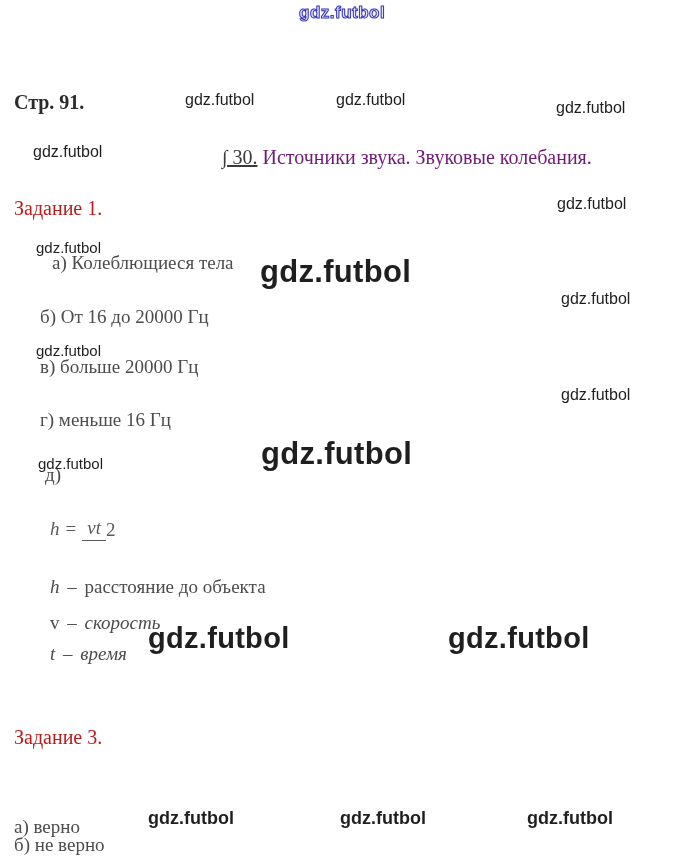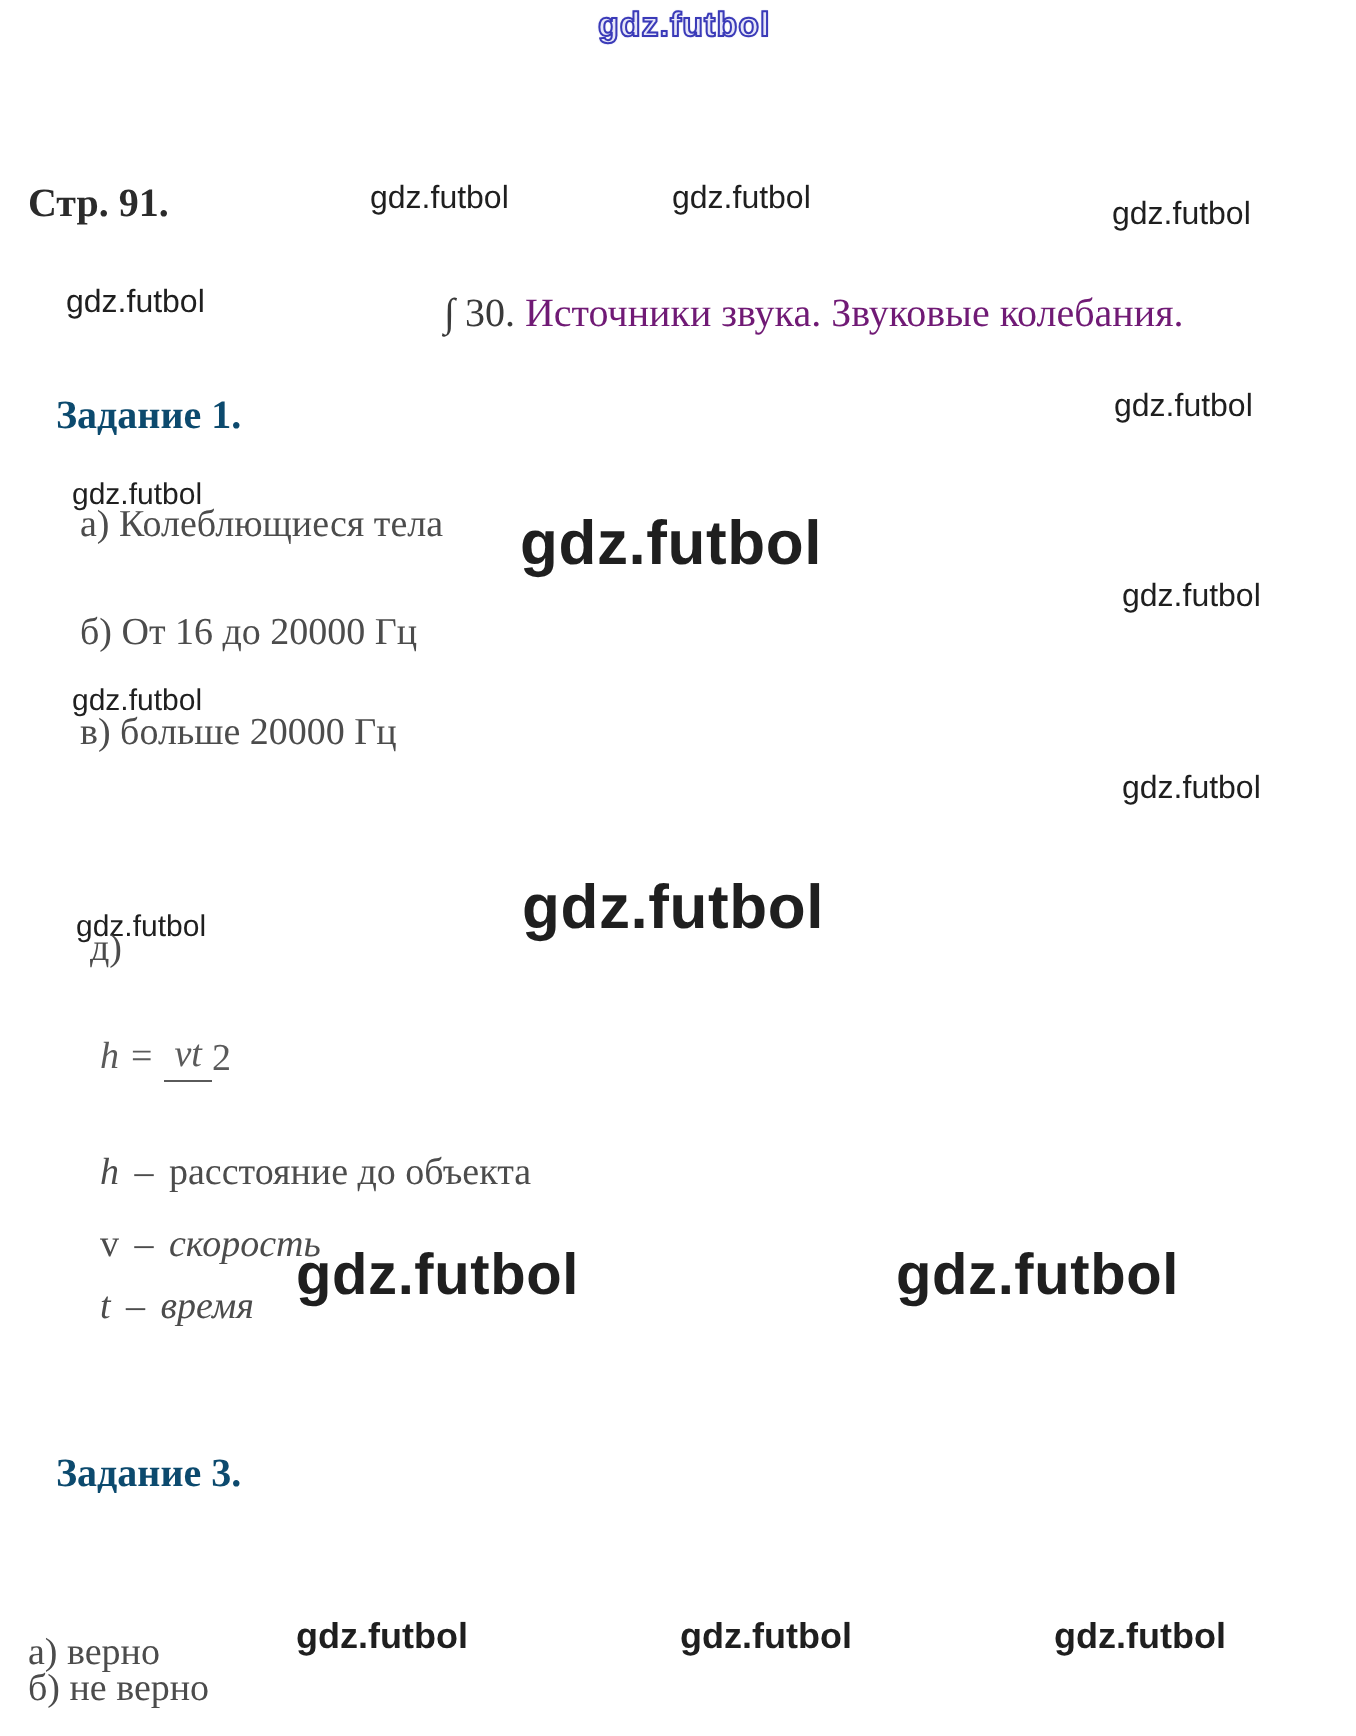--- a/index.html
+++ b/index.html
@@ -29,23 +29,23 @@
   }
   .wm-reg   { font-size: 16px; font-weight: 500; }
   .wm-small { font-size: 15px; font-weight: 500; }
   .wm-big   { font-size: 31px; font-weight: 600; letter-spacing: 0.3px; }
   .wm-big2  { font-size: 29px; font-weight: 600; letter-spacing: 0.3px; }
   .wm-bold  { font-size: 18px; font-weight: 700; }
 
   
   .page-label   { font-size: 20px; font-weight: 700; color: #2b2b2b; }
   .section-head { font-size: 20px; color: #2e2e2e; }
-  .section-head .prefix { font-weight: 400; color: #3a3a3a; }
+  .section-head .prefix { font-weight: 400; color: #3a3a3a; text-decoration: underline; }
   .section-head .titlep { font-weight: 400; color: #701a75; }
-  .task-title   { font-size: 20px; font-weight: 700; color: #0c4a6e; margin-left: 14px; }
+  .task-title   { font-size: 20px; font-weight: 400; color: #b91c1c; }
   .body-line    { font-size: 19px; color: #4c4c4c; }
 
   .formula { font-size: 19px; color: #5a5a5a; display: inline-flex; align-items: center; }
   .formula .lhs { font-style: italic; margin-right: 6px; }
   .formula .eq  { margin-right: 6px; }
   .frac { display: inline-flex; flex-direction: row; text-align: center; vertical-align: middle; }
   .frac .num { font-style: italic; border-bottom: 1.4px solid #5a5a5a; padding: 0 5px 1px 5px; line-height: 1.1; }
   .frac .den { padding-top: 2px; line-height: 1.1; }
 
   .def-line { font-size: 19px; color: #4c4c4c; }
@@ -70,30 +70,31 @@
 
   <span class="abs section-head" style="left:222px; top:146px;">
     <span class="prefix">∫ 30.</span>
     <span class="titlep">Источники звука. Звуковые колебания.</span>
   </span>
 
   <span class="abs task-title" style="left:14px; top:197px;">Задание 1.</span>
   <span class="abs wm wm-reg" style="left:557px; top:195px;">gdz.futbol</span>
 
   <span class="abs wm wm-small" style="left:36px; top:239px;">gdz.futbol</span>
-  <span class="abs body-line" style="left:40px; top:252px;">а) Колеблющиеся тела</span>
+  <span class="abs body-line" style="left:52px; top:252px;">а) Колеблющиеся тела</span>
   <span class="abs wm wm-big" style="left:260px; top:254px;">gdz.futbol</span>
 
   <span class="abs wm wm-reg" style="left:561px; top:290px;">gdz.futbol</span>
   <span class="abs body-line" style="left:40px; top:306px;">б) От 16 до 20000 Гц</span>
 
   <span class="abs wm wm-small" style="left:36px; top:342px;">gdz.futbol</span>
   <span class="abs body-line" style="left:40px; top:356px;">в) больше 20000 Гц</span>
 
   <span class="abs wm wm-reg" style="left:561px; top:386px;">gdz.futbol</span>
+  <span class="abs body-line" style="left:40px; top:409px;">г) меньше 16 Гц</span>
 
   <span class="abs wm wm-big" style="left:261px; top:436px;">gdz.futbol</span>
   <span class="abs wm wm-small" style="left:38px; top:455px;">gdz.futbol</span>
   <span class="abs body-line" style="left:45px; top:464px;">д)</span>
 
   <span class="abs formula" style="left:50px; top:518px;">
     <span class="lhs">h</span>
     <span class="eq">=</span>
     <span class="frac">
       <span class="num">vt</span>

